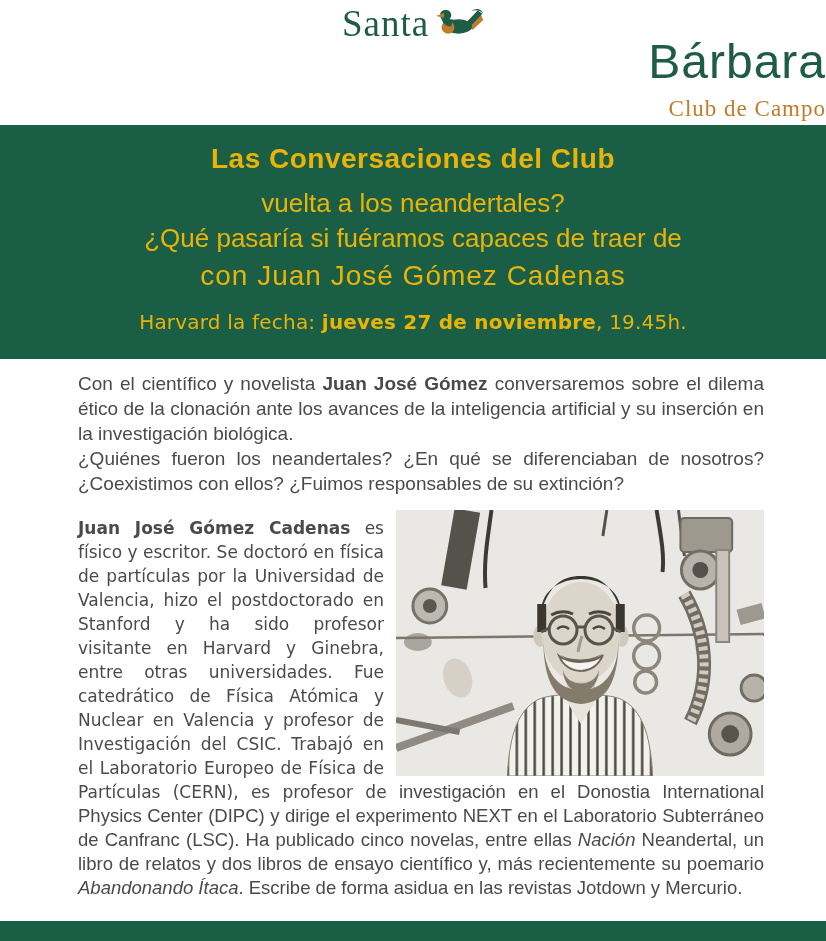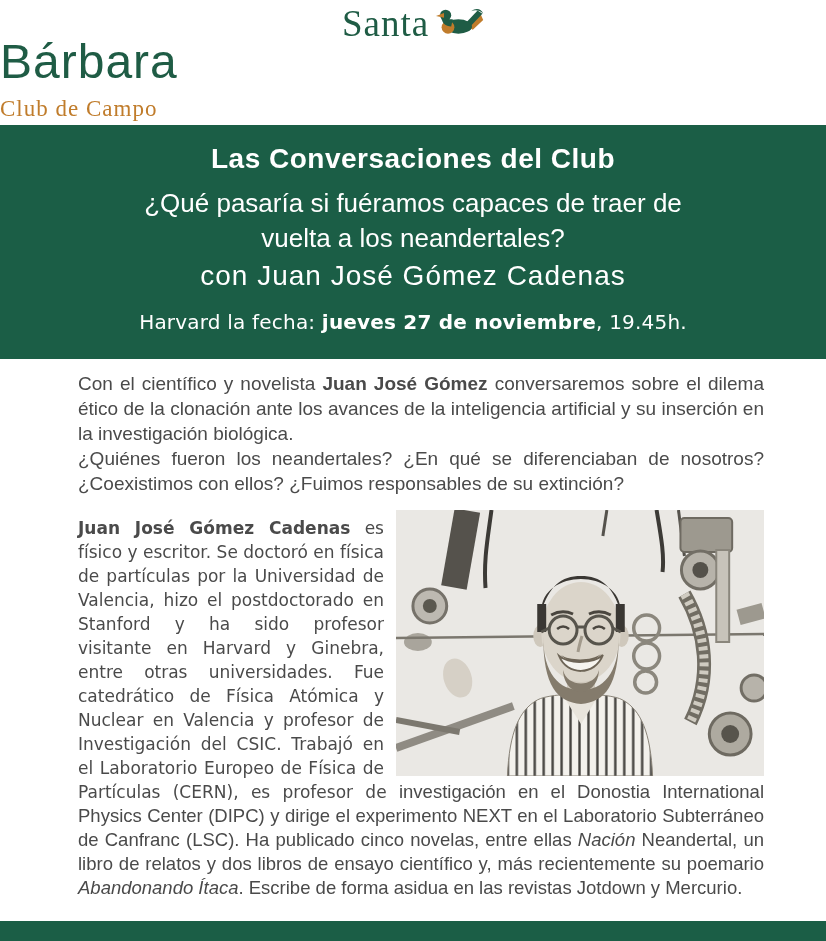--- a/index.html
+++ b/index.html
@@ -8,38 +8,38 @@
     --orange:#c07c2b;
     --ink:#4a4a4a;
   }
   *{margin:0;padding:0;box-sizing:border-box;}
   html,body{background:#ffffff;}
   body{
     width:826px;height:941px;position:relative;overflow:hidden;
     font-family:"Liberation Sans",sans-serif;
   }
   
-  .logo-block{padding-top:5px;text-align:left;line-height:1;}
+  .logo-block{padding-top:5px;text-align:right;line-height:1;}
   .logo-row{display:flex;justify-content:center;align-items:flex-start;}
   .logo-santa{
     font-family:"Liberation Serif",serif;font-size:37px;color:var(--logo-green);
     letter-spacing:1px;line-height:38px;
   }
   .duck{width:48px;height:33px;margin-left:7px;margin-top:1px;}
   .logo-barbara{
     font-family:Liberation Sans, sans-serif;font-size:48px;color:var(--logo-green);
     letter-spacing:1px;line-height:37px;
   }
   .logo-club{
     font-family:"Liberation Serif",serif;font-size:23px;color:var(--orange);
     letter-spacing:1px;line-height:25px;margin-top:16px;
   }
   
   .banner{
-    background:var(--green);color:#ffffff;text-align:center;
+    background:var(--green);color:#eab308;text-align:center;
     margin-top:4px;height:234px;padding-top:17px;
   }
   .banner .title{
     font-size:28px;font-weight:700;letter-spacing:.5px;line-height:34px;
   }
   .banner .question{margin-top:10px;font-size:26px;font-weight:400;line-height:35px;}
   .banner .speaker{
     margin-top:3px;font-size:28px;font-weight:400;letter-spacing:1px;line-height:34px;
   }
   .banner .reserve{
@@ -91,22 +91,22 @@
       <polygon points="0,12 10,8 10,14" fill="#c07c2b"></polygon>
     </svg>
   </div>
   <div class="logo-barbara">Bárbara</div>
   <div class="logo-club">Club de Campo</div>
 </header>
 
 <section class="banner">
   <div class="title">Las Conversaciones del Club</div>
   <div class="question">
+    <div>vuelta a los neandertales?</div>
     <div>¿Qué pasaría si fuéramos capaces de traer de</div>
-    <div>vuelta a los neandertales?</div>
   </div>
   <div class="speaker">con Juan José Gómez Cadenas</div>
   <div class="reserve"><span>Harvard la fecha: </span><span style="font-weight: 700; text-align: right;">jueves 27 de noviembre</span><span>, 19.45h.</span></div>
 </section>
 
 <main>
   <p class="intro"><span>Con el científico y novelista </span><span style="font-weight: 700;">Juan José Gómez</span><span> conversaremos sobre el dilema ético de la clonación ante los avances de la inteligencia artificial y su inserción en la investigación biológica.</span></p>
   <p class="intro"><span>¿Quiénes fueron los neandertales? ¿En qué se diferenciaban de nosotros? ¿Coexistimos con ellos? ¿Fuimos responsables de su extinción?</span></p>
 
   <div class="bio-block">

